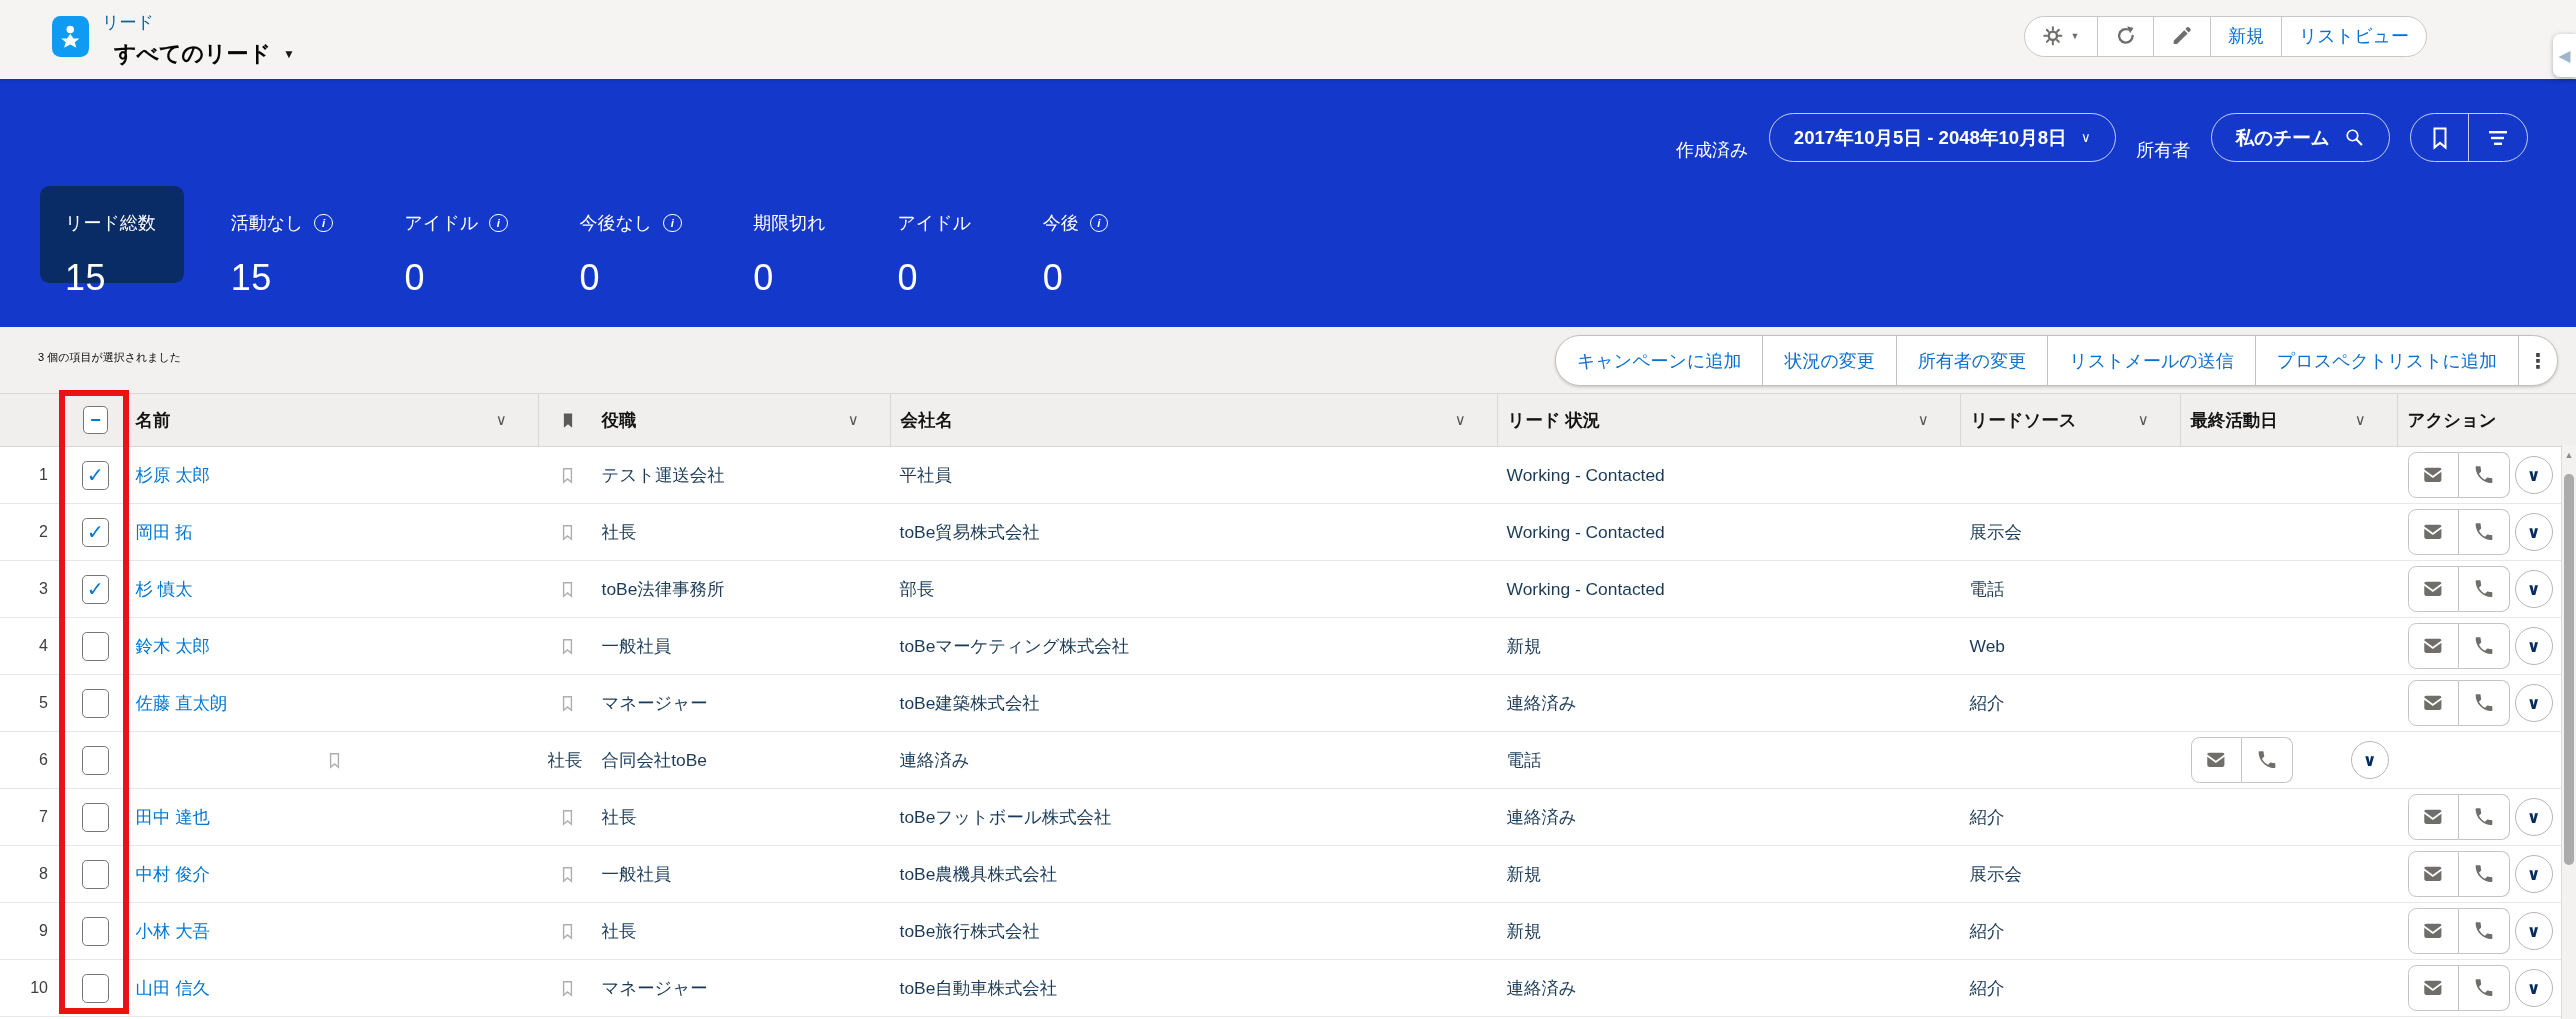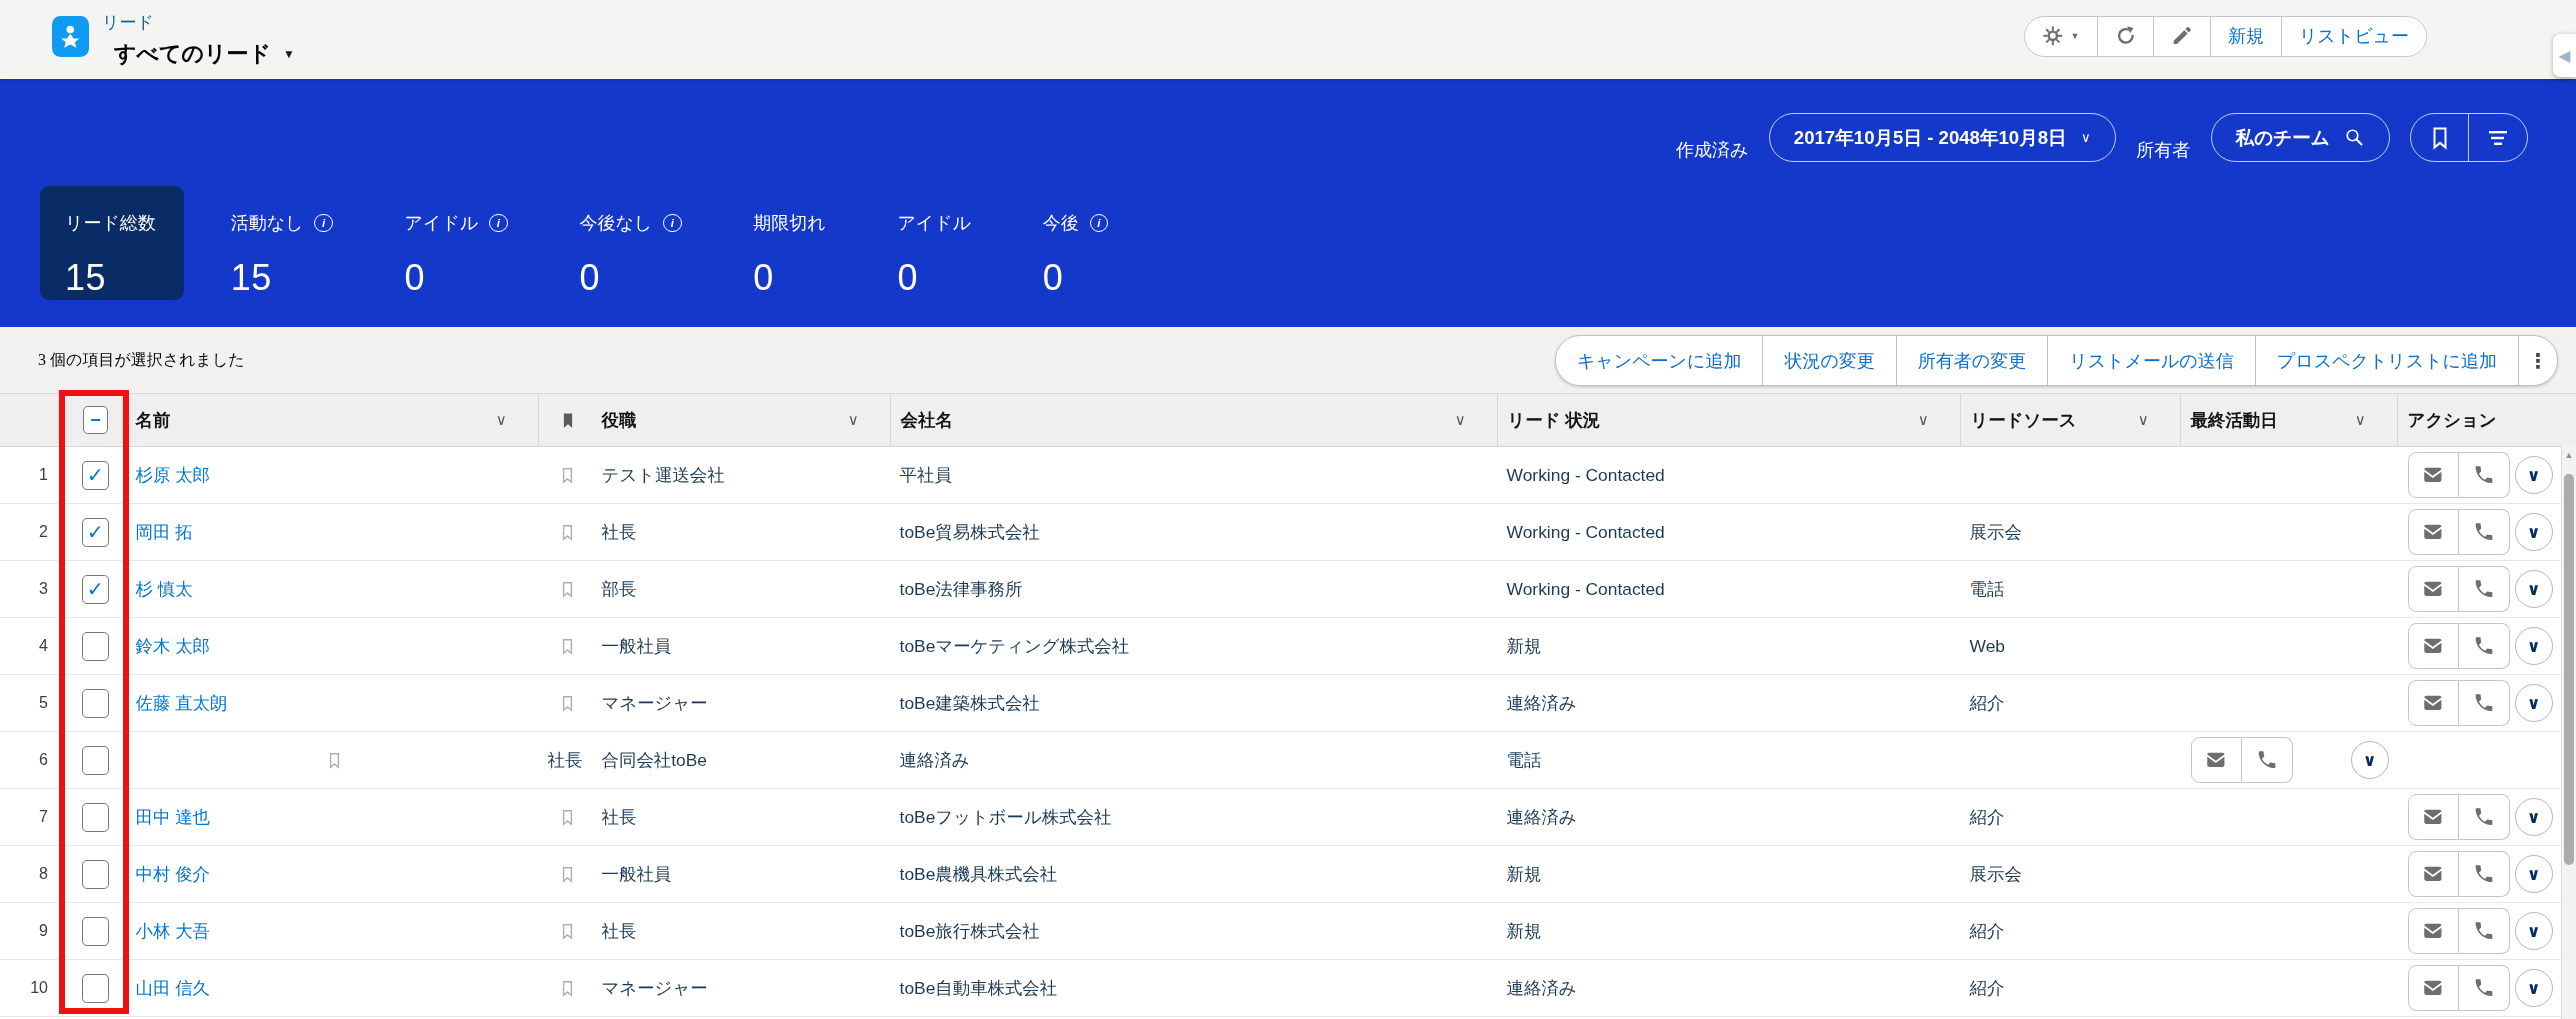--- a/index.html
+++ b/index.html
@@ -33,28 +33,28 @@
   .pill{height:49px;display:flex;align-items:center;gap:14.4px;padding:0 24px;border:1.2px solid rgba(255,255,255,.75);border-radius:25px;color:#fff;font-size:18.6px;font-weight:700;}
   .pill .chev{font-size:13.2px;font-weight:400;}
   .pill svg{width:20.4px;height:20.4px;}
   .icon-pills{height:49px;display:flex;border:1.2px solid rgba(255,255,255,.75);border-radius:25px;overflow:hidden;}
   .icon-pills button{width:58px;display:flex;align-items:center;justify-content:center;border-right:1.2px solid rgba(255,255,255,.75);}
   .icon-pills button:last-child{border-right:none;}
   .icon-pills svg{width:24px;height:24px;}
 
   .kpi-row{position:absolute;left:40px;top:107px;display:flex;align-items:flex-start;}
   .kpi{padding:25px 25px 0 25px;margin-right:21.7px;min-width:102px;}
-  .kpi.selected{background:var(--kpi_tile_blue);border-radius:9.6px;height:114px;min-width:144px;}
+  .kpi.selected{background:var(--kpi_tile_blue);border-radius:9.6px;height:97px;min-width:144px;}
   .kpi-label-row{display:flex;align-items:center;gap:10.8px;font-size:18px;white-space:nowrap;}
   .info-icon{width:18.6px;height:18.6px;border:1.2px solid #fff;border-radius:50%;display:inline-flex;align-items:center;justify-content:center;font-size:11.4px;font-weight:700;font-style:italic;}
   .kpi-value{margin-top:21.7px;font-size:36px;font-weight:300;letter-spacing:0.6px;}
 
   
   .subbar{position:absolute;left:0;top:327px;width:2576px;height:67px;background:#f2f1ef;border-bottom:1.2px solid #d9d7d5;}
-  .sel-text{position:absolute;left:38px;top:23px;font-size:16px;color:#080707;font-family:Liberation Serif, serif;}
+  .sel-text{position:absolute;left:38px;top:23px;font-size:11px;color:#080707;}
   .bulk-actions{position:absolute;right:18px;top:8.4px;height:51px;display:flex;align-items:stretch;background:#fff;border:1.2px solid #c3c1bf;border-radius:25px;overflow:hidden;box-shadow:0 1.2px 3px rgba(0,0,0,.18);}
   .bulk-btn{display:flex;align-items:center;justify-content:center;padding:0 21px;border-right:1.2px solid #c3c1bf;color:var(--link_blue);font-size:18px;white-space:nowrap;}
   .bulk-more{display:flex;align-items:center;justify-content:center;width:38px;color:#444;font-size:20.4px;font-weight:700;}
 
   
   .table{position:absolute;left:0;top:394px;width:2576px;}
   .grid{display:grid;grid-template-columns:60px 66px 412px 54px 298px 607px 463px 220px 217px 164px 15px;align-items:center;}
   .thead{height:53px;background:#f0efee;border-bottom:1.2px solid #d9d7d5;font-weight:700;font-size:17.4px;color:#141414;}
   .th{height:100%;display:flex;align-items:center;padding:0 4.8px 0 9.6px;position:relative;}
   .th .sort{margin-left:auto;margin-right:26.5px;font-size:15px;color:#555;font-weight:400;}
@@ -397,24 +397,24 @@
         </div>
     <div class="td">
           <a class="link" href="#">杉 慎太</a>
         </div>
     <div class="td c-book">
           <svg viewBox="0 0 24 24">
             <path d="M6.5 2.5 h11 v19 l-5.5-4.6 -5.5 4.6 z"></path>
           </svg>
         </div>
     <div class="td">
+          <span>toBe法律事務所</span>
+        </div>
+    <div class="td">
           <span>部長</span>
-        </div>
-    <div class="td">
-          <span>toBe法律事務所</span>
         </div>
     <div class="td">
           <span>Working - Contacted</span>
         </div>
     <div class="td">
           <span>電話</span>
         </div>
     <div class="td">
           <span></span>
         </div>

